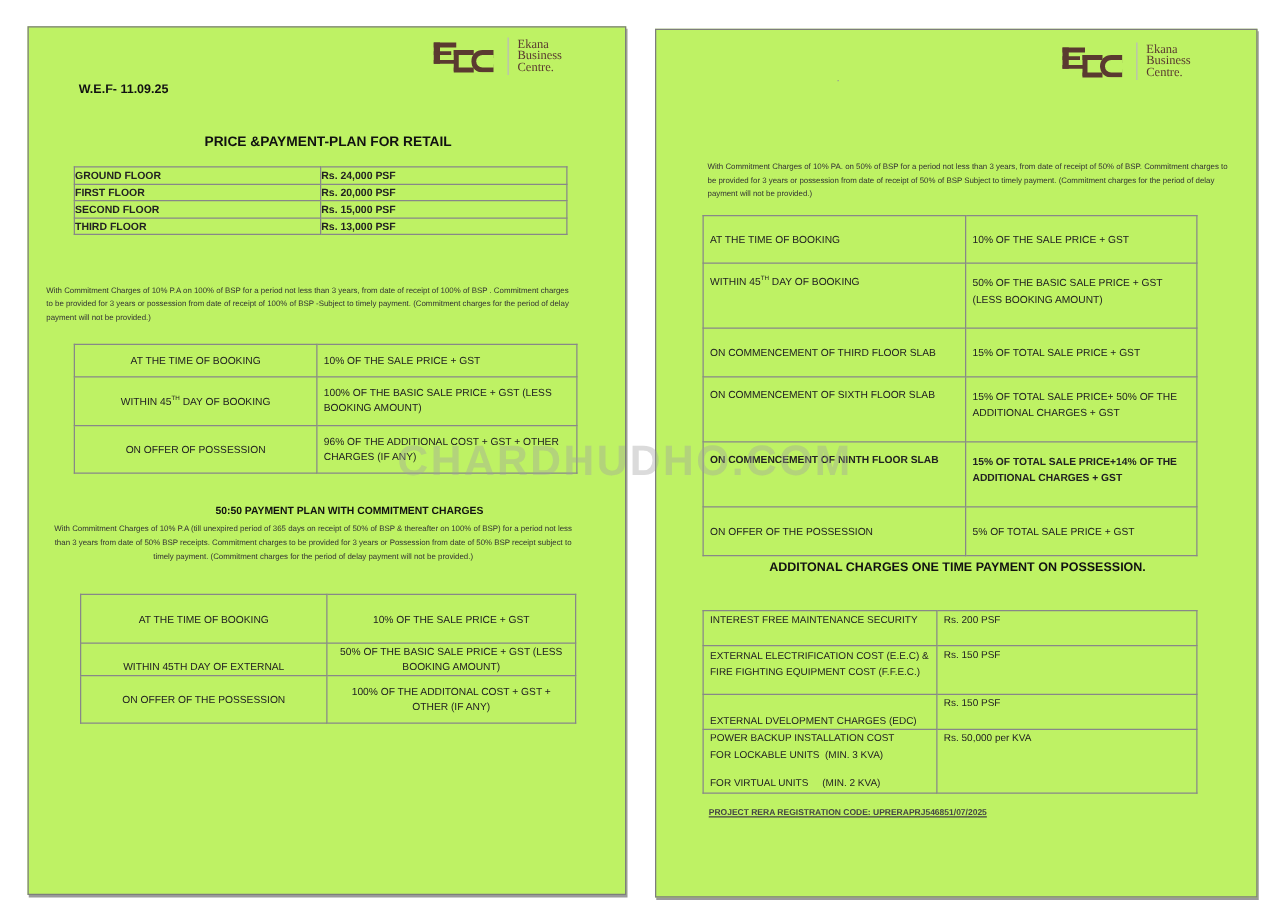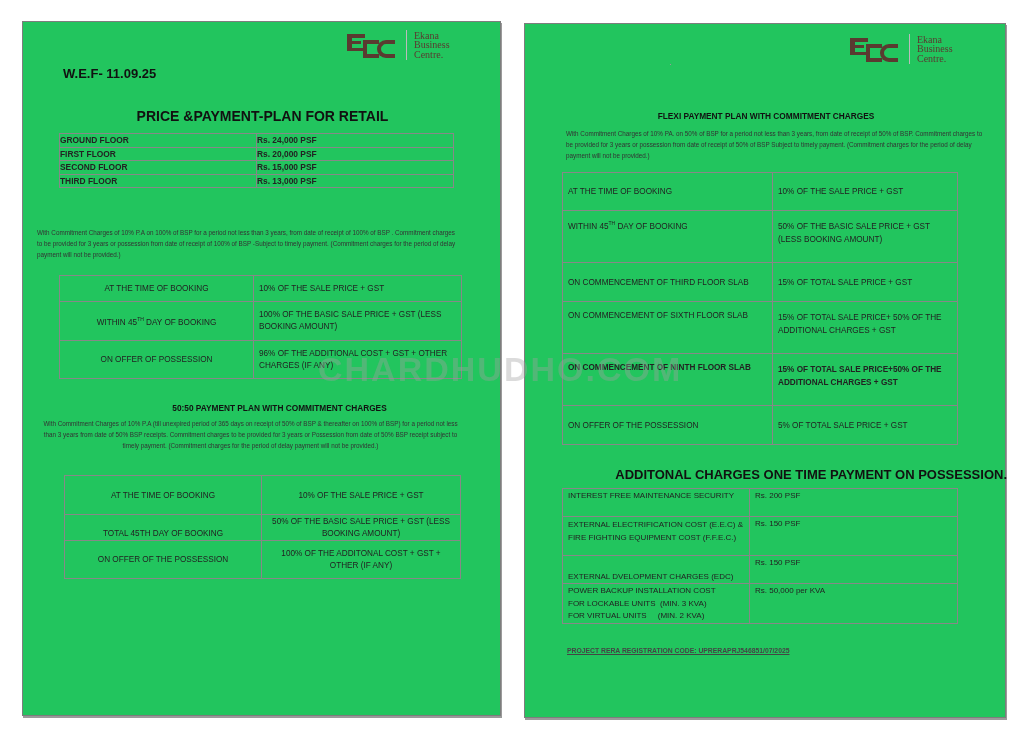--- a/index.html
+++ b/index.html
@@ -1,30 +1,30 @@
 <!DOCTYPE html>
 <html><head>
 <meta charset="utf-8">
 <style>
   html, body { margin:0; padding:0; }
   body { width:1024px; height:738px; background:#ffffff; position:relative; overflow:hidden;
          font-family:"Liberation Sans", sans-serif; color:#222; }
-  .page { position:absolute; background:#22c55e; border:1px solid #7d7d7d; box-sizing:border-box;
+  .page { position:absolute; background:#bef264; border:1px solid #7d7d7d; box-sizing:border-box;
           box-shadow:1px 2px 0 #9a9a9a; }
   #page1 { left:22px; top:21px; width:479px; height:695px; }
   #page2 { left:524px; top:23px; width:482px; height:695px; }
 
   .logo { position:absolute; display:flex; align-items:center; }
   .logo-mark { position:relative; width:50px; height:28px; }
   .logo-mark .l { position:absolute; background:#5a3a30; }
   .logo-sep { width:1px; height:30px; background:#bbb; margin:0 7px 0 9px; }
   .logo-text { font-family:"Liberation Serif", serif; color:#5a3a30; font-size:10px; line-height:9.5px; }
   .logo-text div { white-space:nowrap; }
 
-  .wef { position:absolute; left:40px; top:44px; font-size:13px; font-weight:bold; color:#111; }
+  .wef { position:absolute; left:40px; top:44px; font-size:10px; font-weight:bold; color:#111; }
   .title { position:absolute; font-weight:bold; text-align:center; color:#111; }
   .para { position:absolute; font-size:6.3px; line-height:11px; color:#333; }
 
   table { position:absolute; border-collapse:collapse; font-size:8.2px; color:#222; }
   td { border:1px solid #888; padding:0 5px; vertical-align:middle; }
   .price td { font-weight:bold; height:12.5px; font-size:8.4px; padding:0; }
   .center td { text-align:center; }
   .left td { text-align:left; }
   sup { font-size:5px; }
 
@@ -53,21 +53,21 @@
     <div class="logo-sep"></div>
     <div class="logo-text">
       <div>Ekana</div>
       <div>Business</div>
       <div>Centre.</div>
     </div>
   </div>
 
   <div class="wef">W.E.F- 11.09.25</div>
 
-  <div class="title" style="left:0; width:479px; top:86px; font-size:14px;">PRICE &amp;PAYMENT-PLAN FOR RETAIL</div>
+  <div class="title" style="left:0; width:479px; top:86px; font-size:11px;">PRICE &amp;PAYMENT-PLAN FOR RETAIL</div>
 
   <table class="price" style="left:36px; top:111px; width:395px;">
     <tbody>
         <tr>
       <td style="width:196px;">GROUND FLOOR</td>
       <td>Rs. 24,000 PSF</td>
     </tr>
     <tr>
       <td>FIRST FLOOR</td>
       <td>Rs. 20,000 PSF</td>
@@ -105,21 +105,21 @@
   <div class="title" style="left:17px; width:479px; top:381px; font-size:8.3px;">50:50 PAYMENT PLAN WITH COMMITMENT CHARGES</div>
   <div class="para" style="left:14px; width:427px; top:396px; text-align:center;">With Commitment Charges of 10% P.A (till unexpired period of 365 days on receipt of 50% of BSP &amp; thereafter on 100% of BSP) for a period not less than 3 years from date of 50% BSP receipts. Commitment charges to be provided for 3 years or Possession from date of 50% BSP receipt subject to timely payment. (Commitment charges for the period of delay payment will not be provided.)</div>
 
   <table class="center" style="left:41px; top:453px; width:397px;">
     <tbody>
         <tr style="height:39px;">
       <td style="width:186px;">AT THE TIME OF BOOKING</td>
       <td>10% OF THE SALE PRICE + GST</td>
     </tr>
     <tr style="height:26px;">
-      <td style="vertical-align:bottom; padding-bottom:2px;">TOTAL 45TH DAY OF BOOKING</td>
+      <td style="vertical-align:bottom; padding-bottom:2px;">WITHIN 45TH DAY OF EXTERNAL</td>
       <td style="line-height:12px;">50% OF THE BASIC SALE PRICE + GST (LESS BOOKING AMOUNT)</td>
     </tr>
     <tr style="height:38px;">
       <td>ON OFFER OF THE POSSESSION</td>
       <td style="line-height:12px;">100% OF THE ADDITONAL COST + GST + OTHER (IF ANY)</td>
     </tr>
   </tbody>
     </table>
 </div>
 
@@ -138,21 +138,20 @@
     </div>
     <div class="logo-sep"></div>
     <div class="logo-text">
       <div>Ekana</div>
       <div>Business</div>
       <div>Centre.</div>
     </div>
   </div>
   <div class="dot"></div>
 
-  <div class="title" style="left:0; width:482px; top:87px; font-size:8.3px;">FLEXI PAYMENT PLAN WITH COMMITMENT CHARGES</div>
   <div class="para" style="left:41px; width:420px; top:104px;">With Commitment Charges of 10% PA. on 50% of BSP for a period not less than 3 years, from date of receipt of 50% of BSP. Commitment charges to be provided for 3 years or possession from date of receipt of 50% of BSP Subject to timely payment. (Commitment charges for the period of delay payment will not be provided.)</div>
 
   <table class="left" style="left:37px; top:148px; width:396px;">
     <tbody>
         <tr style="height:38px;">
       <td style="width:199px;"><span>AT THE TIME OF BOOKING</span></td>
       <td>10% OF THE SALE PRICE + GST</td>
     </tr>
     <tr style="height:52px;">
       <td style="vertical-align:top; padding-top:9px;"><span>WITHIN 45</span><sup>TH</sup><span> DAY OF BOOKING</span></td>
@@ -161,50 +160,50 @@
     <tr style="height:39px;">
       <td><span>ON COMMENCEMENT OF THIRD FLOOR SLAB</span></td>
       <td>15% OF TOTAL SALE PRICE + GST</td>
     </tr>
     <tr style="height:52px;">
       <td style="vertical-align:top; padding-top:9px;"><span>ON COMMENCEMENT OF SIXTH FLOOR SLAB</span></td>
       <td style="vertical-align:top; padding-top:9px; line-height:13px;">15% OF TOTAL SALE PRICE+ 50% OF THE ADDITIONAL CHARGES + GST</td>
     </tr>
     <tr style="height:52px;font-weight:bold;">
       <td style="vertical-align:top; padding-top:9px;"><span>ON COMMENCEMENT OF NINTH FLOOR SLAB</span></td>
-      <td style="vertical-align:top; padding-top:9px; line-height:13px;">15% OF TOTAL SALE PRICE+50% OF THE ADDITIONAL CHARGES + GST</td>
+      <td style="vertical-align:top; padding-top:9px; line-height:13px;">15% OF TOTAL SALE PRICE+14% OF THE ADDITIONAL CHARGES + GST</td>
     </tr>
     <tr style="height:39px;">
       <td><span>ON OFFER OF THE POSSESSION</span></td>
       <td>5% OF TOTAL SALE PRICE + GST</td>
     </tr>
   </tbody>
     </table>
 
-  <div class="title" style="left:0; width:482px; top:443px; font-size:13px;text-align:right;">ADDITONAL CHARGES ONE TIME PAYMENT ON POSSESSION.</div>
+  <div class="title" style="left:0; width:482px; top:425px; font-size:10px;">ADDITONAL CHARGES ONE TIME PAYMENT ON POSSESSION.</div>
 
   <table class="left" style="left:37px; top:464px; width:396px; font-size:8px;">
     <tbody>
         <tr style="height:28px;">
       <td style="width:176px; vertical-align:top; padding-top:2px;"> INTEREST FREE MAINTENANCE SECURITY</td>
       <td style="vertical-align:top; padding-top:2px;">Rs. 200 PSF</td>
     </tr>
     <tr style="height:39px;">
       <td style="vertical-align:top; padding-top:2px; line-height:12.5px;">EXTERNAL ELECTRIFICATION COST (E.E.C) &amp; FIRE FIGHTING EQUIPMENT COST (F.F.E.C.)</td>
       <td style="vertical-align:top; padding-top:2px;">Rs. 150 PSF</td>
     </tr>
     <tr style="height:28px;">
       <td style="vertical-align:bottom; padding-bottom:2px;">EXTERNAL DVELOPMENT CHARGES (EDC)</td>
       <td style="vertical-align:top; padding-top:2px;">Rs. 150 PSF</td>
     </tr>
     <tr style="height:40px;">
       <td style="vertical-align:top; padding-top:1px; line-height:12.5px;">
         <div>POWER BACKUP INSTALLATION COST</div>
         <div style="white-space:pre;">FOR LOCKABLE UNITS  (MIN. 3 KVA)</div>
-        <div style="white-space:pre;">FOR VIRTUAL UNITS     (MIN. 2 KVA)</div>
+        <div style="white-space:pre;margin-top:11px;">FOR VIRTUAL UNITS     (MIN. 2 KVA)</div>
       </td>
       <td style="vertical-align:top; padding-top:2px;">Rs. 50,000 per KVA</td>
     </tr>
   </tbody>
     </table>
 
   <div class="rera">PROJECT RERA REGISTRATION CODE: UPRERAPRJ546851/07/2025</div>
 </div>
 
 <div class="watermark">CHARDHUDHO.COM</div>

